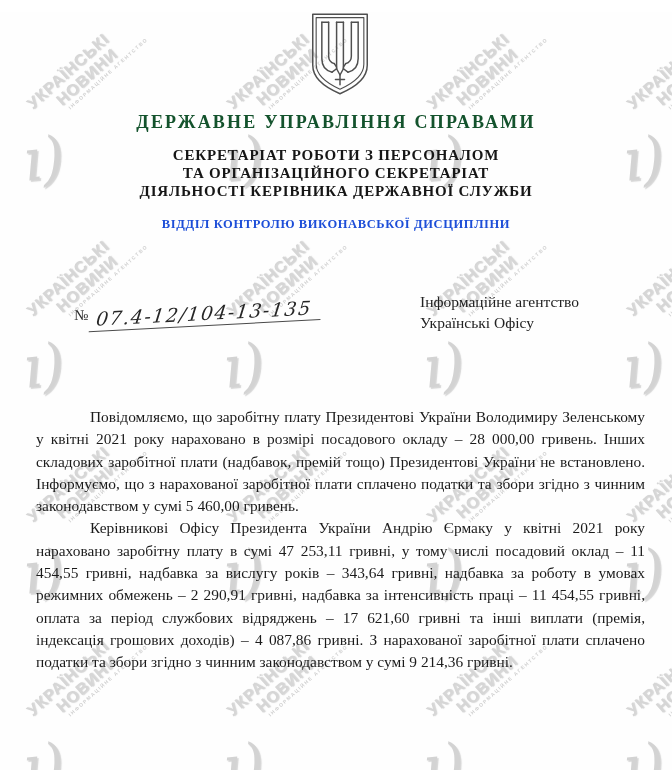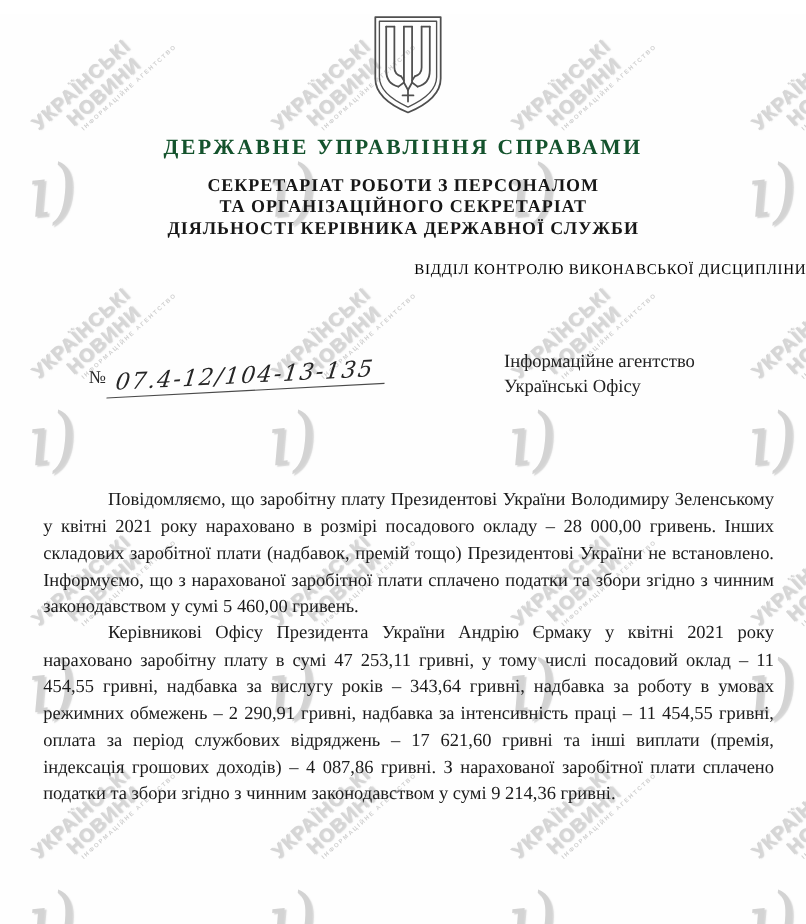--- a/index.html
+++ b/index.html
@@ -37,22 +37,22 @@
   .content { position:relative; z-index:1; }
   .coa { display:block; margin:12px auto 0 auto; width:60px; height:84px; padding-left:8px; }
   .coa svg { display:block; }
   .org-title {
     margin:16px 0 0 0; text-align:center;
     font-size:18px; font-weight:bold; letter-spacing:2.2px;
     line-height:21px; color:#14532d;
   }
   .dept { margin-top:13px; text-align:center; font-weight:bold;
     font-size:15px; line-height:18px; letter-spacing:0.8px; color:#161616; }
-  .division { margin-top:16px; text-align:right; font-weight:normal;
-    font-size:12.5px; line-height:16px; letter-spacing:0.6px; color:#000000; }
+  .division { margin-top:16px; text-align:center; font-weight:bold;
+    font-size:12.5px; line-height:16px; letter-spacing:0.6px; color:#1d4ed8; }
   .ref-row { position:relative; margin-top:60px; height:50px; }
   .refnum { position:absolute; left:74px; top:10px; font-size:16px; }
   .refnum .no { font-size:15px; color:#2a2a2a; }
   .hand {
     display:inline-block;
     font-family:"DejaVu Serif", serif; font-style:italic;
     font-size:19px; letter-spacing:1.5px; color:#262626;
     transform:rotate(-3deg) skewX(-10deg);
     border-bottom:1.2px solid #4a4a4a;
     padding:0 10px 1px 6px; margin-left:2px;

